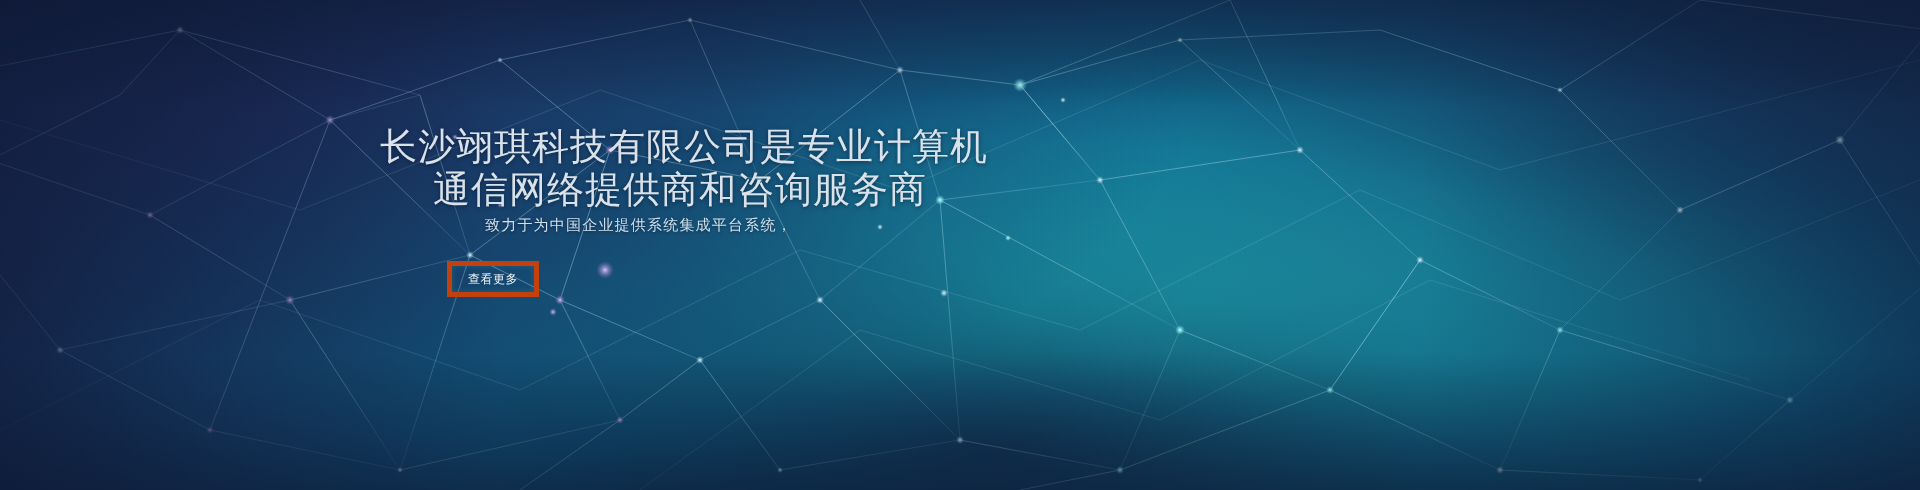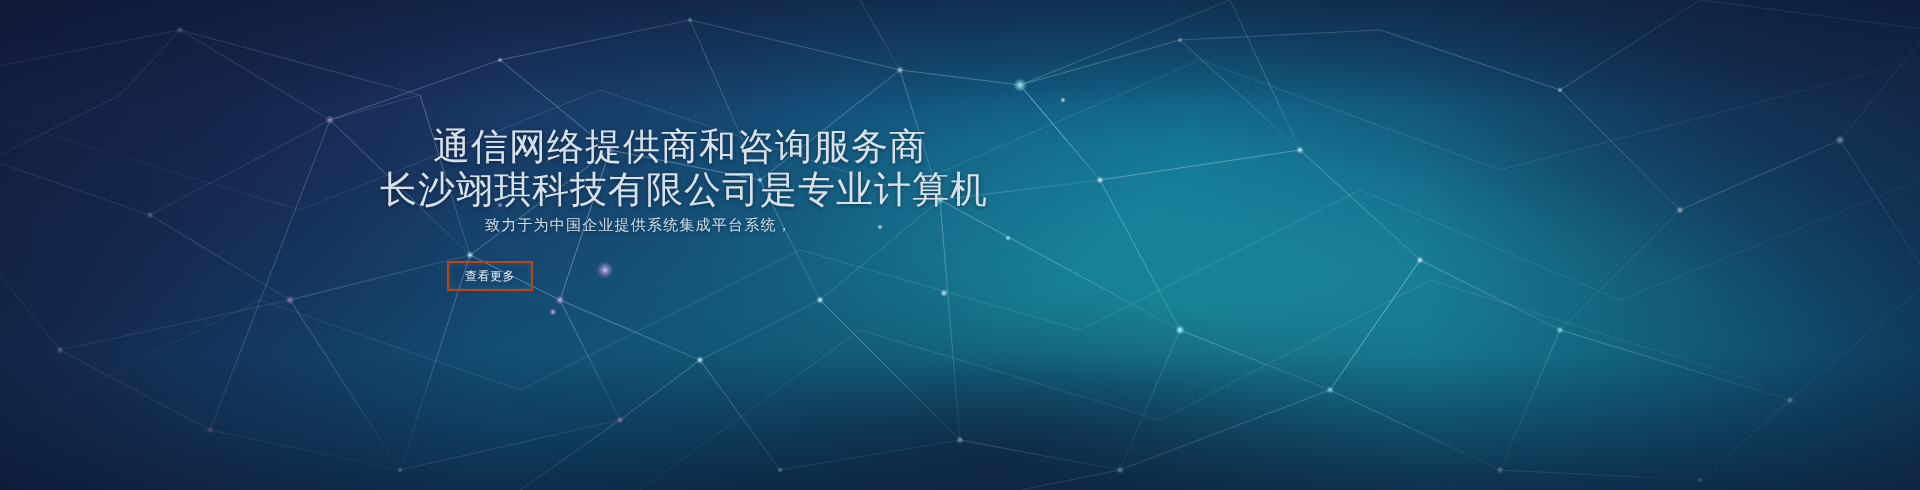--- a/index.html
+++ b/index.html
@@ -51,21 +51,21 @@
     font-size:15px;letter-spacing:1.2px;
     color:#cfe0ec;
     text-shadow:0 1px 3px rgba(4,14,36,.5);
     white-space:nowrap;
   }
   .sub-1{left:473px;top:216px;margin-left:12px;}
   .sub-2{left:620px;top:257px;color:#cbdfeb;}
   .more-btn{
     position:absolute;left:447px;top:261px;
     width:82px;height:26px;
-    border:2px solid #c2410c;
+    border:5px solid #c2410c;
     background:transparent;
     color:#eef6f8;
     font-size:12px;letter-spacing:.5px;
     display:flex;align-items:center;justify-content:center;
     cursor:pointer;
     box-shadow:0 0 6px rgba(95,212,218,.18) inset;
   }
 </style>
 </head>
 <body>
@@ -194,22 +194,22 @@
       <circle cx="500" cy="205" r="3" fill="url(#dotViolet)"></circle>
       <circle cx="455" cy="137" r="3" fill="url(#dotViolet)"></circle>
     </g>
   </svg>
 
   <div class="bg-vignette"></div>
 
   <div class="content">
 
     <div class="headline">
+      <span class="hl-line">长沙翊琪科技有限公司是专业计算机</span>
       <span class="hl-line">通信网络提供商和咨询服务商</span>
-      <span class="hl-line">长沙翊琪科技有限公司是专业计算机</span>
     </div>
 
     <div class="sub sub-1">致力于为中国企业提供系统集成平台系统，</div>
 
     <div class="more-btn">查看更多</div>
 
   </div>
 </div>
 
 </body></html>

